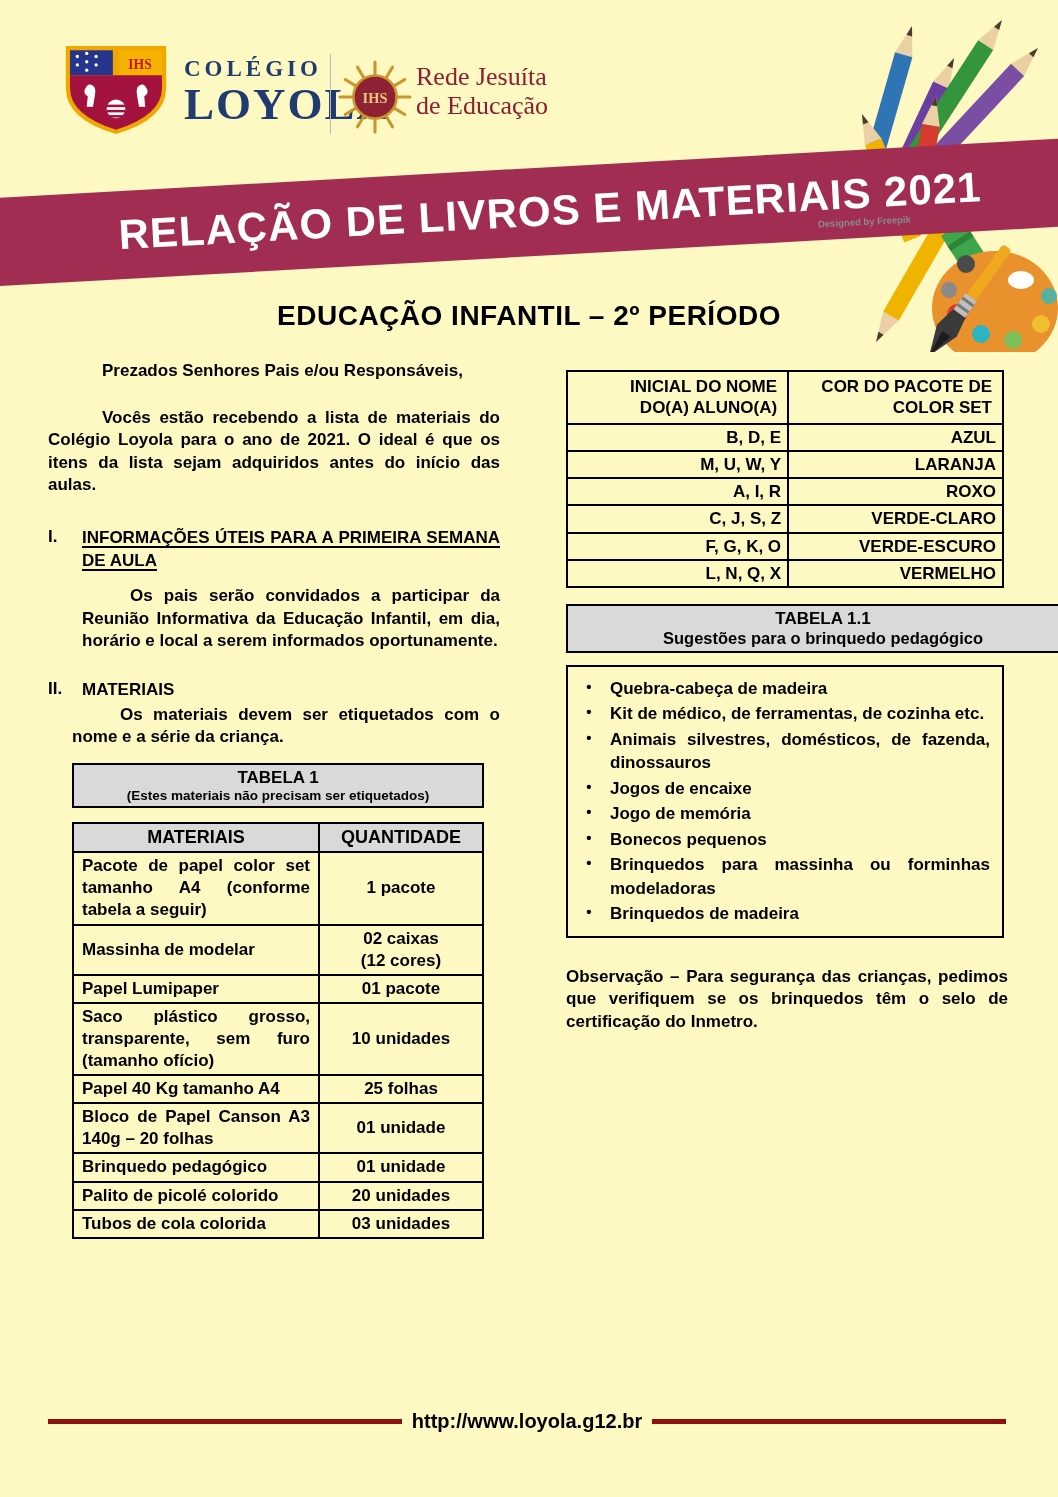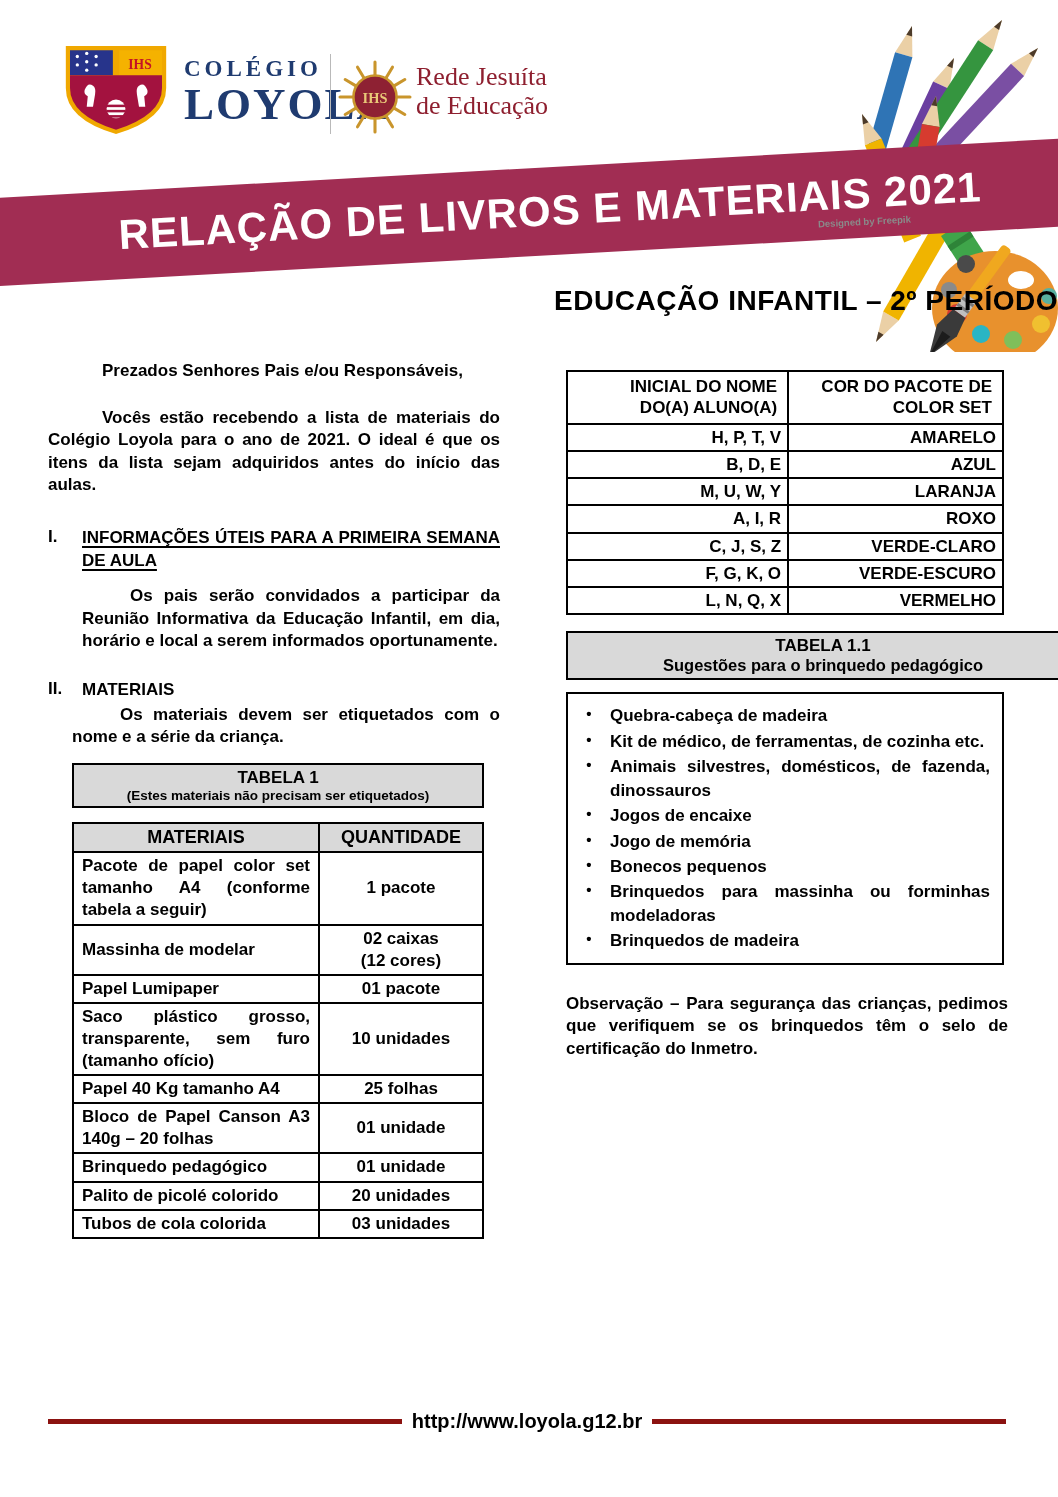--- a/index.html
+++ b/index.html
@@ -1,19 +1,19 @@
 <!DOCTYPE html>
 <html><head>
 <meta charset="utf-8">
 <style>
   * { margin:0; padding:0; box-sizing:border-box; }
   html,body { background:#888; }
   .page {
     position:relative; width:1058px; height:1497px; margin:0 auto;
-    background:#ffffff; overflow:hidden;
+    background:#fef9c3; overflow:hidden;
     font-family:"Liberation Sans", sans-serif; color:#000;
   }
 
   
   .crest { position:absolute; left:62px; top:44px; z-index:2; }
   .crest-text { position:absolute; left:184px; top:56px; z-index:2; color:#1F3B70;
                 font-family:"Liberation Serif", serif; }
   .crest-text .l1 { font-size:23px; letter-spacing:4px; font-weight:600; }
   .crest-text .l2 { font-size:45px; letter-spacing:2px; font-weight:700; line-height:1.0; }
   .mast-divider { position:absolute; left:330px; top:54px; width:1px; height:80px;
@@ -28,21 +28,21 @@
   
   .ribbon { position:absolute; left:-30px; top:168px; width:1130px; height:88px;
             background:#A12D53; transform:rotate(-3.2deg); z-index:3;
             display:flex; align-items:center; padding-left:148px; }
   .ribbon span { color:#fff; font-weight:800; font-size:42px; letter-spacing:1px;
                  white-space:nowrap; }
   .credit { position:absolute; left:818px; top:216px; z-index:4; font-size:9.5px;
             color:#8a8a8a; transform:rotate(-3deg); font-weight:700; }
 
   
-  .doc-title { position:absolute; left:0; top:285px; width:100%; text-align:right;
+  .doc-title { position:absolute; left:0; top:300px; width:100%; text-align:center;
                font-size:28px; font-weight:800; letter-spacing:.5px; z-index:2; }
 
   
   .col-left  { position:absolute; left:48px;  top:360px; width:452px; }
   .col-right { position:absolute; left:566px; top:370px; width:442px; }
 
   .bodytext { font-size:17px; line-height:1.33; font-weight:700; text-align:justify; }
   .salutation { text-indent:54px; }
   .p-intro { margin-top:24px; text-indent:54px; }
   .sec { display:flex; margin-top:30px; font-size:17px; font-weight:800; }
@@ -285,24 +285,20 @@
   <section class="col-right">
     <table class="color-table">
       <thead>
         <tr>
           <th>INICIAL DO NOME DO(A) ALUNO(A)</th>
           <th>COR DO PACOTE DE COLOR SET</th>
         </tr>
       </thead>
       <tbody>
         <tr>
-            <td>H, P, T, V</td>
-            <td>AMARELO</td>
-          </tr>
-        <tr>
             <td>B, D, E</td>
             <td>AZUL</td>
           </tr>
         <tr>
             <td>M, U, W, Y</td>
             <td>LARANJA</td>
           </tr>
         <tr>
             <td>A, I, R</td>
             <td>ROXO</td>

